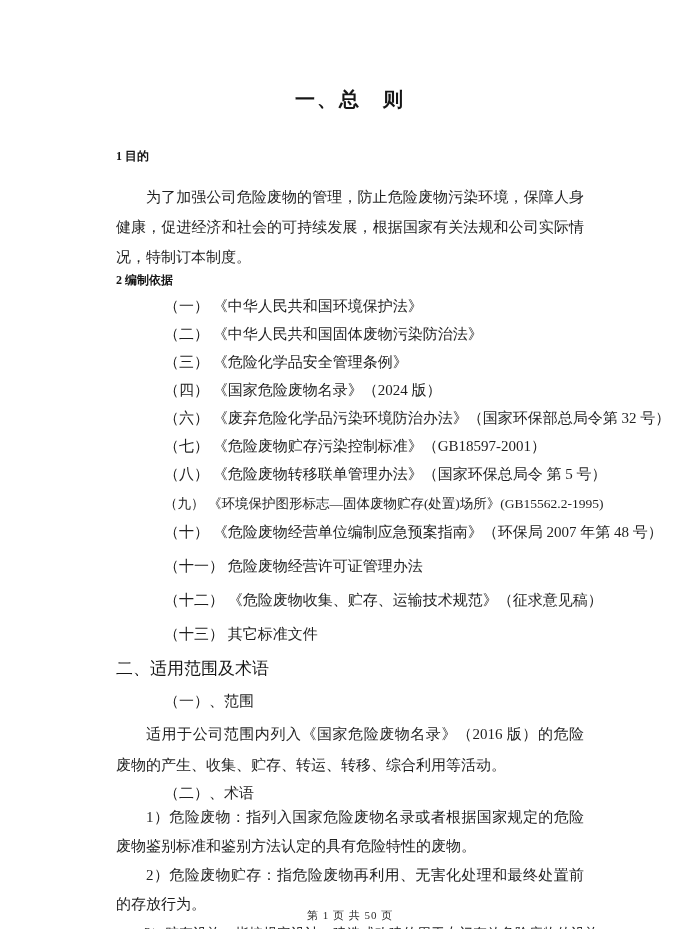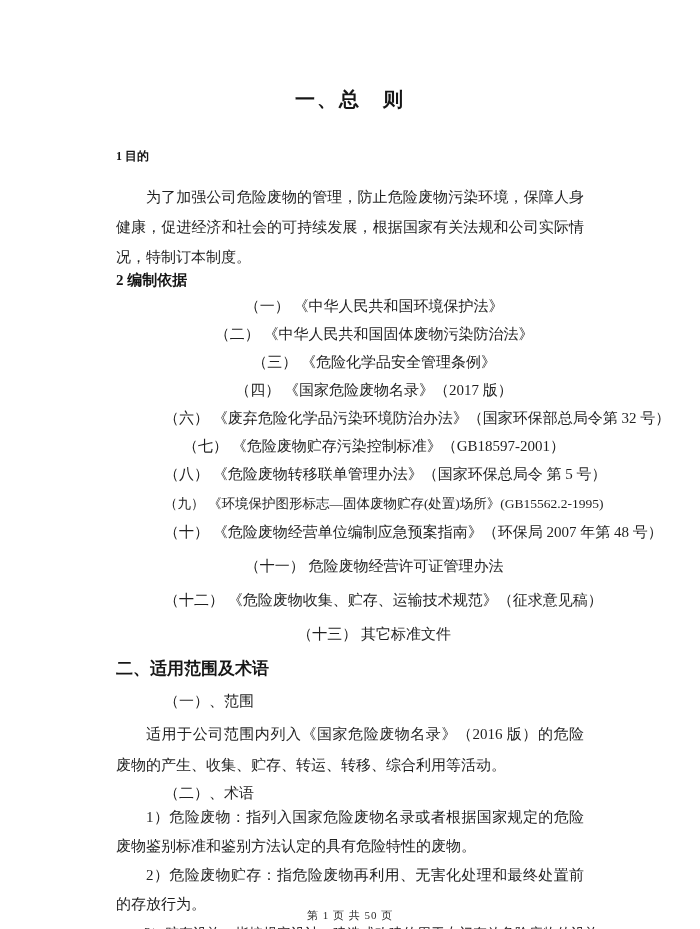--- a/index.html
+++ b/index.html
@@ -33,43 +33,42 @@
   }
   .para {
     margin-top: 16px;
     font-size: 15px;
     line-height: 30px;
     text-indent: 2em;
     text-align: justify;
   }
   .h-num2 {
     margin-top: -2px;
-    font-size: 15px;
+    font-size: 12px;
     font-weight: bold;
     line-height: 20px;
     color: #161616;
   }
   .basis-list {
     list-style: none;
     margin-top: 6px;
     padding-left: 48px;
     font-size: 15px;
   }
   .basis-list li {
     line-height: 20px;
     margin-bottom: 8px;
     white-space: nowrap;
-    text-align: center;
   }
   .basis-list li.gap-before { margin-top: 10px; }
   .basis-list li.wide { margin-bottom: 14px; }
   .basis-list li.tight { font-size: 13.5px; }
   .h-major {
     font-size: 17px;
-    font-weight: bold;
+    font-weight: normal;
     line-height: 21px;
     color: #161616;
   }
   .sub-head {
     margin-top: 12px;
     padding-left: 48px;
     font-size: 15px;
     line-height: 20px;
   }
   .sub-head.second { margin-top: 2px; }
@@ -112,21 +111,21 @@
   <div class="h-num">1 目的</div>
 
   <p class="para">为了加强公司危险废物的管理，防止危险废物污染环境，保障人身健康，促进经济和社会的可持续发展，根据国家有关法规和公司实际情况，特制订本制度。</p>
 
   <div class="h-num2">2 编制依据</div>
 
   <ul class="basis-list">
     <li>（一） 《中华人民共和国环境保护法》</li>
     <li>（二） 《中华人民共和国固体废物污染防治法》</li>
     <li>（三） 《危险化学品安全管理条例》</li>
-    <li>（四） 《国家危险废物名录》（2017 版）</li>
+    <li>（四） 《国家危险废物名录》（2024 版）</li>
     <li>（六） 《废弃危险化学品污染环境防治办法》（国家环保部总局令第 32 号）</li>
     <li>（七） 《危险废物贮存污染控制标准》（GB18597-2001）</li>
     <li>（八） 《危险废物转移联单管理办法》（国家环保总局令 第 5 号）</li>
     <li class="gap-before tight">（九） 《环境保护图形标志—固体废物贮存(处置)场所》(GB15562.2-1995)</li>
     <li class="wide">（十） 《危险废物经营单位编制应急预案指南》（环保局 2007 年第 48 号）</li>
     <li class="wide">（十一） 危险废物经营许可证管理办法</li>
     <li class="wide">（十二） 《危险废物收集、贮存、运输技术规范》（征求意见稿）</li>
     <li class="wide">（十三） 其它标准文件</li>
   </ul>
 

